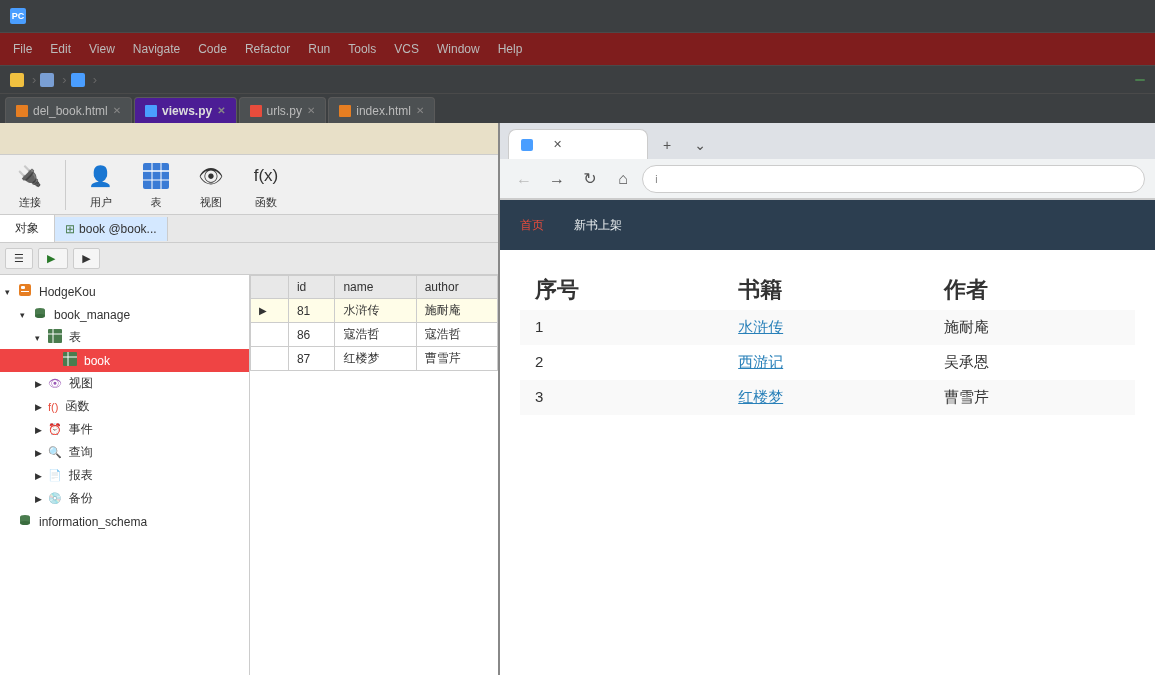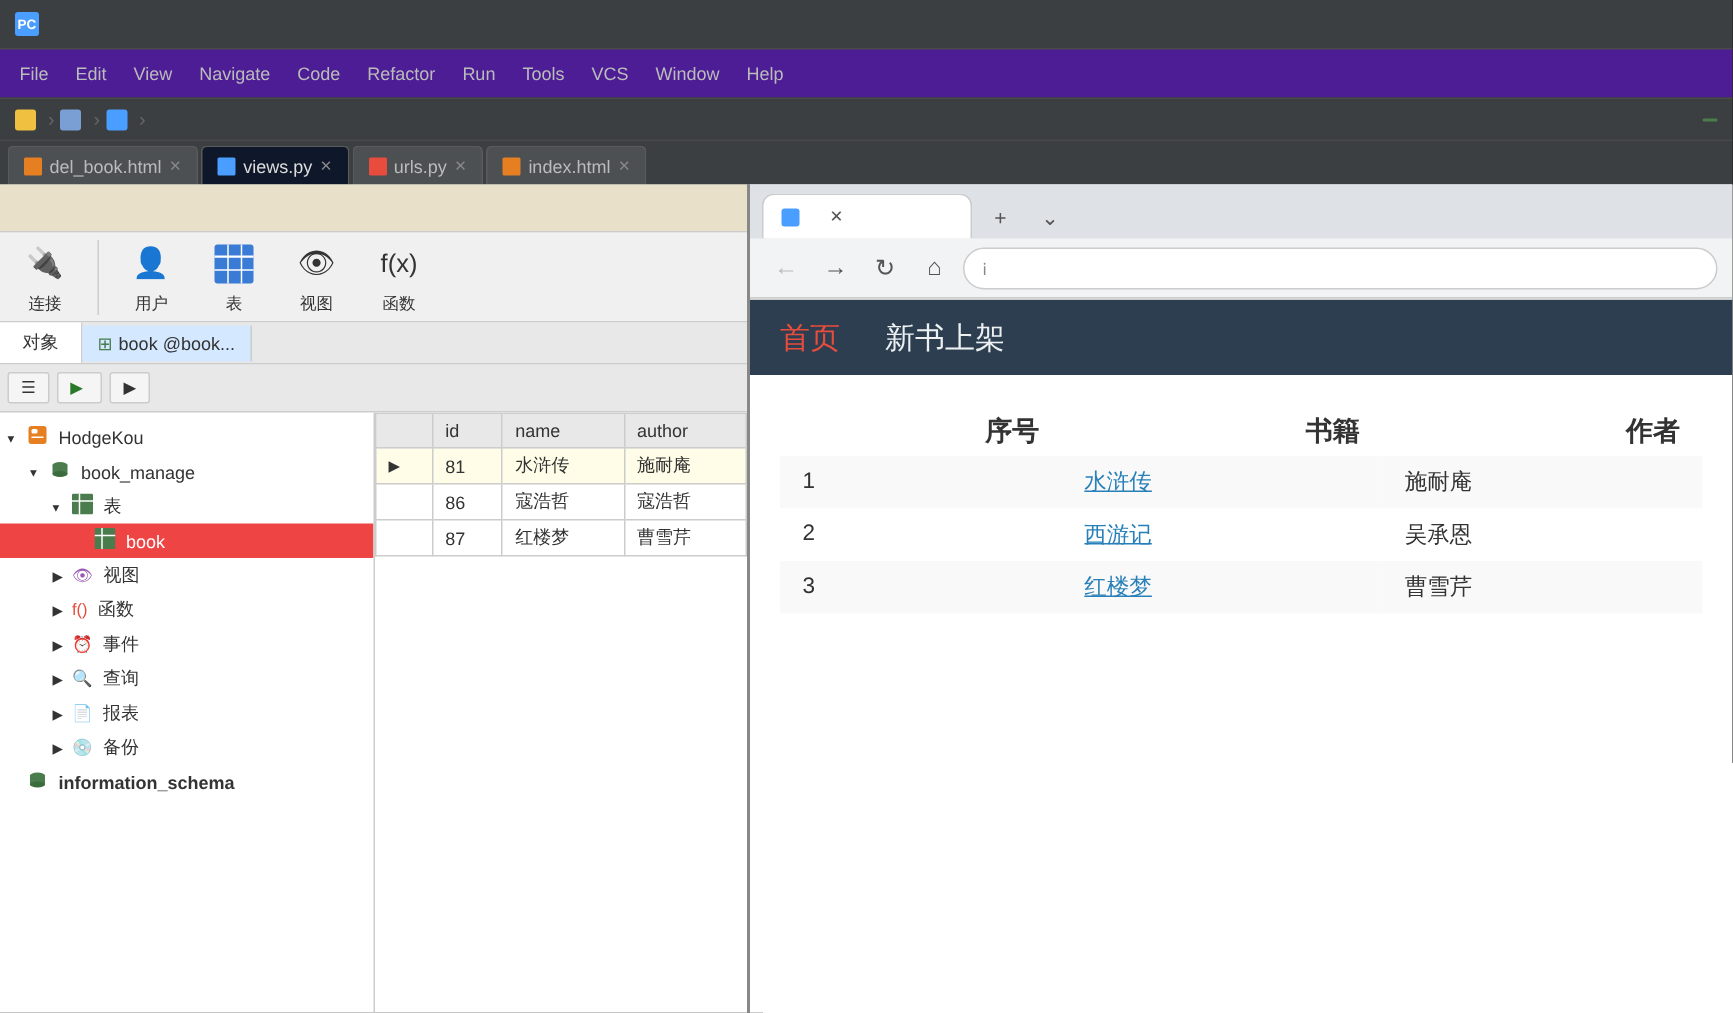--- a/index.html
+++ b/index.html
@@ -13,21 +13,21 @@
       display: flex;
       align-items: center;
       padding: 0 10px;
       font-size: 12px;
       gap: 8px;
     }
     .title-bar-icon { width: 16px; height: 16px; background: #4a9eff; border-radius: 2px; display: flex; align-items: center; justify-content: center; font-size: 9px; color: white; font-weight: bold; }
 
     
     .menu-bar {
-      background: #4c1d95;
+      background: #7f1d1d;
       color: #bbb;
       height: 26px;
       display: flex;
       align-items: center;
       padding: 16px 5px;
       gap: 2px;
       border-top: 1px solid #4a4a4a;
     }
     .menu-item {
       padding: 3px 8px;
@@ -76,21 +76,21 @@
       gap: 5px;
       font-size: 12px;
       color: #bbb;
       cursor: pointer;
       border-radius: 4px 4px 0 0;
       background: #4c5052;
       margin-right: 2px;
       border: 1px solid #5a5a5a;
       border-bottom: none;
     }
-    .tab.active { background: #0f172a; color: #ddd; }
+    .tab.active { background: #4c1d95; color: #ddd; font-weight: bold; }
     .tab-close { color: #888; font-size: 10px; }
 
     
     .main-area {
       display: flex;
       height: calc(675px - 32px - 26px - 28px - 30px);
     }
 
     
     .left-panel {
@@ -365,38 +365,38 @@
     .website-nav {
       background: #2c3e50;
       height: 50px;
       display: flex;
       align-items: center;
       padding: 0 20px;
       gap: 30px;
     }
     .website-nav-item {
       color: #ecf0f1;
-      font-size: 20px;
+      font-size: 12px;
       cursor: pointer;
       font-family: Liberation Mono, monospace;
     }
     .website-nav-item.active { color: #e74c3c; }
 
     
     .website-content {
       padding: 20px;
       font-family: 'Microsoft YaHei', sans-serif;
     }
     .content-table {
       width: 100%;
       border-collapse: collapse;
     }
     .content-table th {
-      text-align: right;
-      font-size: 18px;
+      text-align: left;
+      font-size: 22px;
       font-weight: bold;
       padding: 5px 15px;
       color: #333;
     }
     .content-table td {
       padding: 8px 15px;
       font-size: 15px;
       color: #333;
       vertical-align: top;
     }
@@ -586,21 +586,21 @@
           <div class="tree-item" style="padding-left: 35px;">
             <span class="tree-arrow">▶</span>
             <span style="color: rgb(149, 165, 166); margin-right: 4px; font-size: 11px;">📄</span>
             <span>报表</span>
           </div>
           <div class="tree-item" style="padding-left: 35px;">
             <span class="tree-arrow">▶</span>
             <span style="color: rgb(127, 140, 141); margin-right: 4px; font-size: 11px;">💿</span>
             <span>备份</span>
           </div>
-          <div class="tree-item" style=" font-weight: bold;">
+          <div class="tree-item" style="">
             <span class="tree-arrow"> </span>
             <span style="color: rgb(74, 124, 78); margin-right: 4px;"><svg width="14" height="14" viewBox="0 0 14 14">
                 <ellipse cx="7" cy="4" rx="5" ry="2" fill="#4a7c4e"></ellipse>
                 <rect x="2" y="4" width="10" height="6" fill="#4a7c4e"></rect>
                 <ellipse cx="7" cy="10" rx="5" ry="2" fill="#3a6c3e"></ellipse>
               </svg></span>
             <span>information_schema</span>
           </div>
         </div>
 

